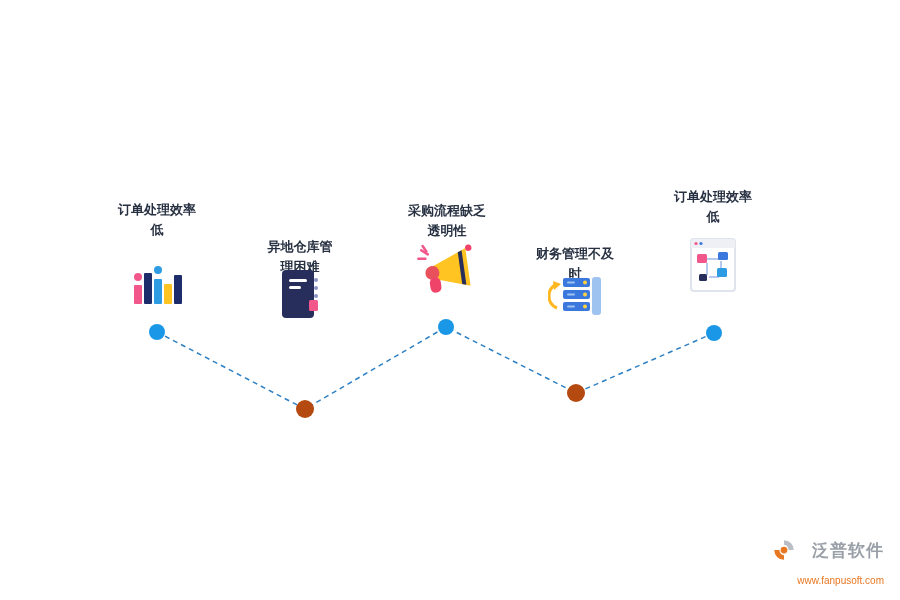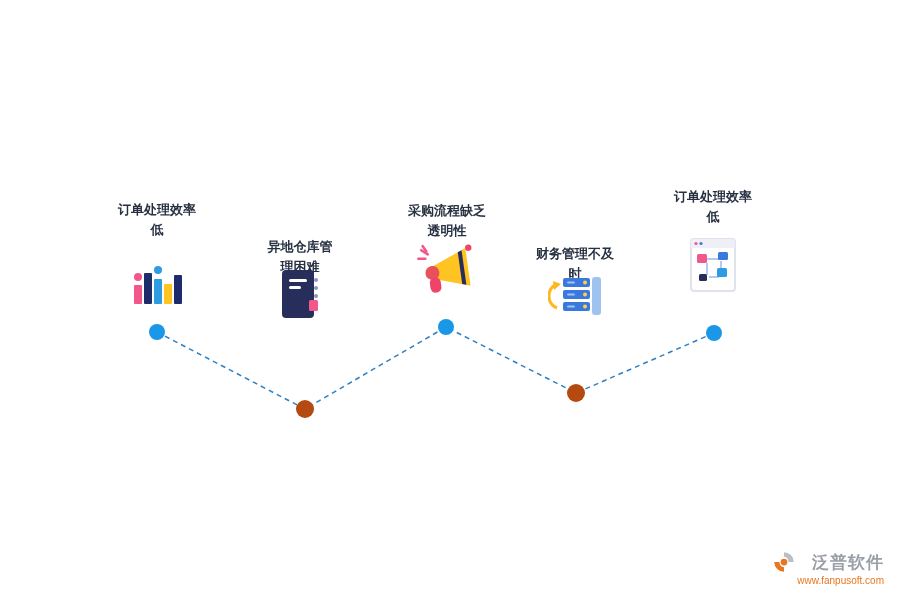--- a/index.html
+++ b/index.html
@@ -14,21 +14,21 @@
   .node-icon{position:absolute;}
   .connector-svg{position:absolute;left:0;top:0;width:900px;height:600px;}
   .dot{position:absolute;border-radius:50%;}
   .dot.blue{width:16px;height:16px;background:#1b97e8;}
   .dot.orange{width:18px;height:18px;background:#b44a10;}
   .watermark{
     position:absolute;right:16px;bottom:14px;text-align:right;
   }
   .wm-row{display:flex;align-items:center;justify-content:flex-end;gap:16px;}
   .wm-brand{font-size:17px;font-weight:bold;color:#9aa0a8;letter-spacing:1px;}
-  .wm-url{font-size:10px;color:#e87722;margin-top:1px;}
+  .wm-url{font-size:10px;color:#e87722;margin-top:13px;}
 </style>
 </head>
 <body>
 
 <div class="canvas">
 
   <svg class="connector-svg" viewBox="0 0 900 600">
     <polyline points="157,332 305,409 446,327 576,393 714,333" fill="none" stroke="#2f80c3" stroke-width="1.5" stroke-dasharray="5 4"></polyline>
   </svg>
 

